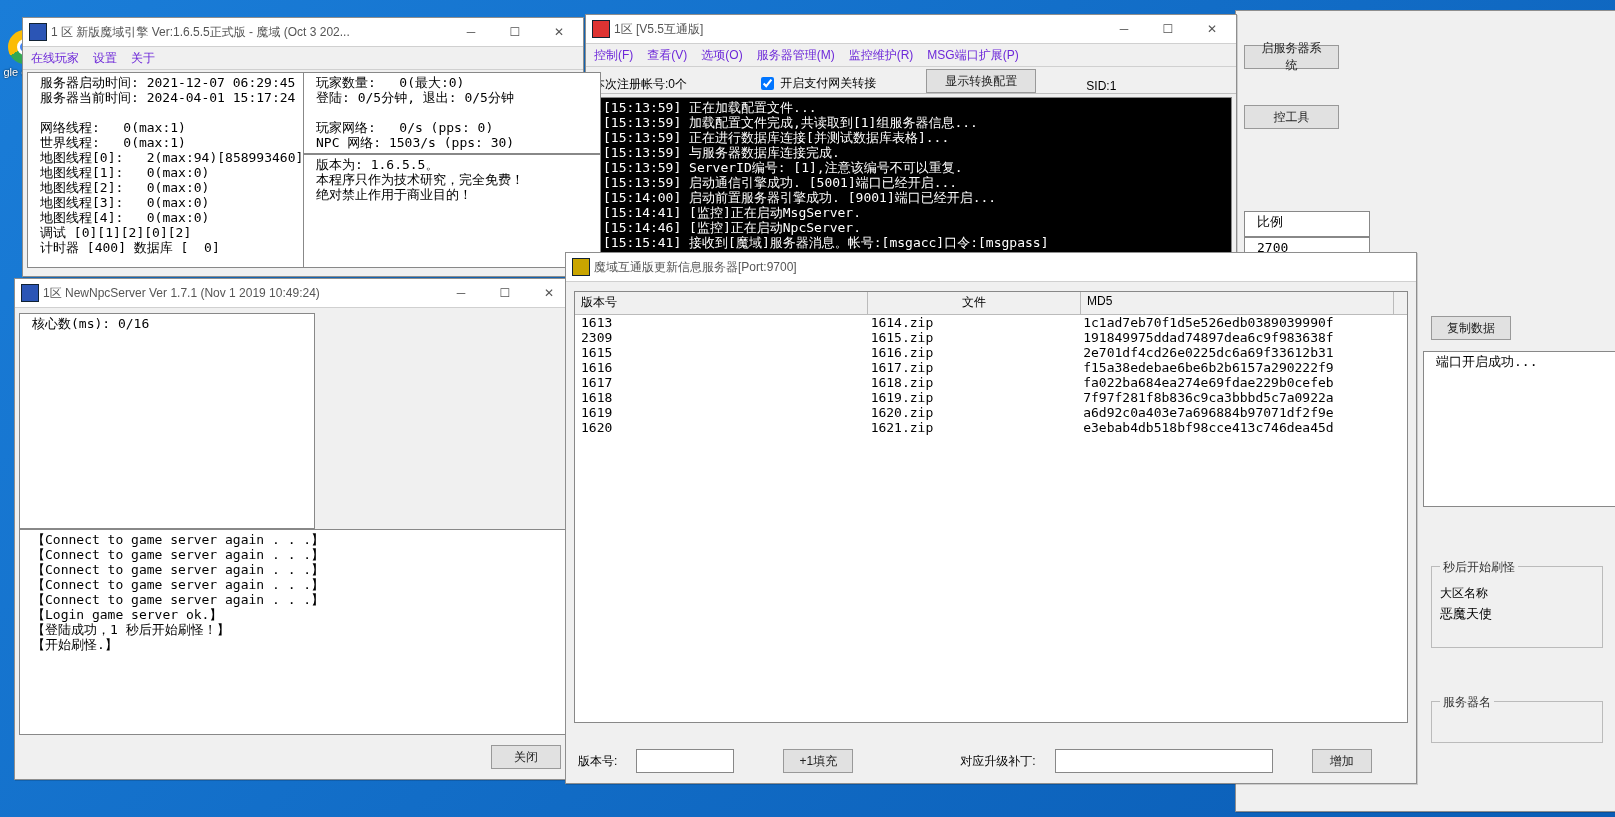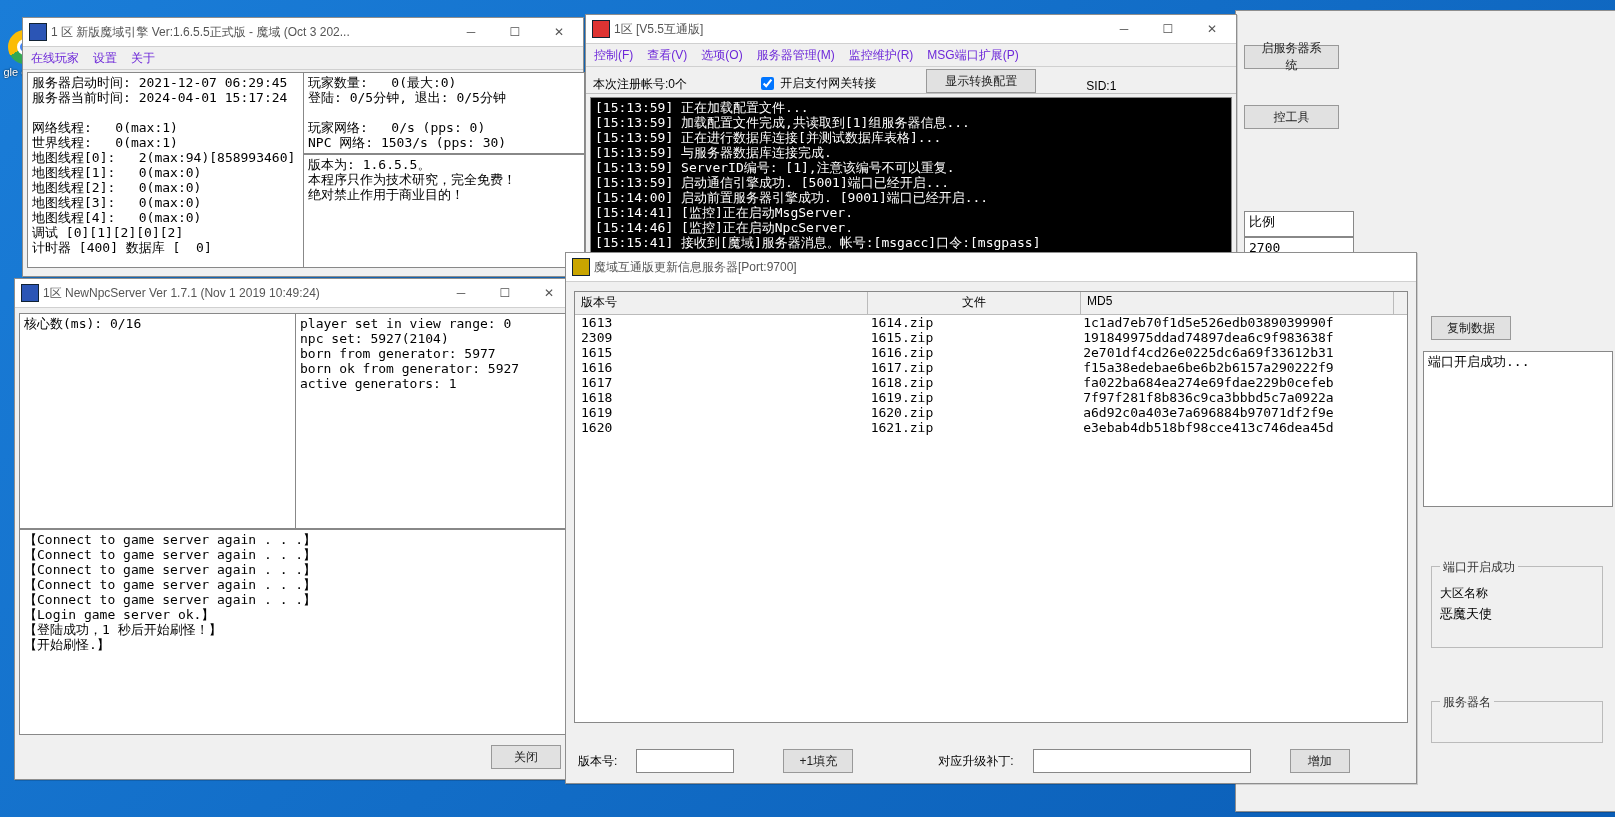--- a/index.html
+++ b/index.html
@@ -13,21 +13,21 @@
 
   .win{position:absolute;background:#f0f0f0;border:1px solid #8e8e8e;box-shadow:1px 1px 0 rgba(0,0,0,.15);}
   .titlebar{height:28px;background:#fff;border-bottom:1px solid #d0d0d0;display:flex;align-items:center;padding:0 2px 0 6px;font-size:12px;color:#555;}
   .titlebar .ticon{width:16px;height:16px;margin-right:4px;background:#2b55b5;border:1px solid #123;flex:none;}
   .titlebar .ttext{flex:1;white-space:nowrap;overflow:hidden;text-overflow:ellipsis;}
   .titlebar .wbtns{display:flex;}
   .titlebar .wbtn{width:44px;height:26px;display:flex;align-items:center;justify-content:center;color:#555;font-family:Arial;}
   .menubar{height:22px;display:flex;align-items:center;gap:14px;padding:0 8px;background:#f0f0f0;border-bottom:1px solid #d0d0d0;color:#6d28d9;}
   .menubar span{white-space:nowrap;}
 
-  .panel{position:absolute;background:#fff;border:1px solid #888;font-family:SimSun,NSimSun,monospace;font-size:13px;line-height:15px;padding:2px 4px;white-space:pre;overflow:hidden;}
+  .panel{position:absolute;background:#fff;border:1px solid #888;font-family:SimSun,NSimSun,monospace;font-size:13px;line-height:15px;padding:2px 12px;white-space:pre;overflow:hidden;}
   .panel.black{background:#000;color:#fff;}
 
   .btn{display:inline-flex;align-items:center;justify-content:center;background:#e1e1e1;border:1px solid #999;height:24px;padding:0 14px;font-size:12px;color:#222;}
   .input{background:#fff;border:1px solid #888;height:22px;padding:0 3px;font-size:12px;}
   .check{width:13px;height:13px;vertical-align:middle;}
 
   
   .list{position:absolute;background:#fff;border:1px solid #888;}
   .list-head{display:flex;background:#f0f0f0;border-bottom:1px solid #bbb;height:22px;}
   .list-head div{border-right:1px solid #bbb;padding:2px 6px;font-size:12px;}
@@ -55,21 +55,21 @@
   </div>
 
   <div class="win" style="left:1235px;top:10px;width:380px;height:800px">
     <div style="position:absolute;left:8px;top:30px"><button class="btn" style="width:95px">启服务器系统</button></div>
     <div style="position:absolute;left:8px;top:94px"><button class="btn" style="width:95px">控工具</button></div>
     <div class="panel" style="left:8px;top:200px;width:100px;height:20px">比例</div>
     <div class="panel" style="left:8px;top:226px;width:100px;height:20px">2700</div>
     <div style="position:absolute;left:195px;top:305px"><button class="btn" style="width:80px">复制数据</button></div>
     <div class="panel" style="left:187px;top:340px;width:180px;height:150px">端口开启成功...</div>
     <div class="groupbox" style="left:195px;top:555px;width:170px;height:80px">
-      <div class="gt">端口开启成功</div>
+      <div class="gt">秒后开始刷怪</div>
       <div style="position:absolute;left:8px;top:18px;font-size:12px">大区名称</div>
       <div style="position:absolute;left:8px;top:38px;font-size:13px">恶魔天使</div>
     </div>
     <div class="groupbox" style="left:195px;top:690px;width:170px;height:40px">
       <div class="gt">服务器名</div>
     </div>
   </div>
 
   <div class="win" style="left:585px;top:14px;width:650px;height:240px">
     <div class="titlebar">
@@ -148,25 +148,20 @@
     <div class="titlebar">
       <div class="ticon"></div>
       <div class="ttext">1区 NewNpcServer Ver 1.7.1 (Nov  1 2019 10:49:24)</div>
       <div class="wbtns">
         <div class="wbtn">─</div>
         <div class="wbtn">☐</div>
         <div class="wbtn">✕</div>
       </div>
     </div>
     <div class="panel" style="left:4px;top:34px;width:270px;height:210px">核心数(ms): 0/16</div>
-    <div class="panel" style="left:280px;top:34px;width:272px;height:210px" id="npc-stats">player set in view range: 0
-npc set: 5927(2104)
-born from generator: 5977
-born ok from generator: 5927
-active generators: 1</div>
     <div class="panel" style="left:4px;top:250px;width:548px;height:200px" id="npc-log">【Connect to game server again . . .】
 【Connect to game server again . . .】
 【Connect to game server again . . .】
 【Connect to game server again . . .】
 【Connect to game server again . . .】
 【Login game server ok.】
 【登陆成功，1 秒后开始刷怪！】
 【开始刷怪.】</div>
     <div style="position:absolute;right:12px;bottom:10px"><button class="btn" style="width:70px">关闭</button></div>
   </div>
@@ -222,19 +217,19 @@
             <div style="width:280px">1620</div>
             <div style="width:200px">1621.zip</div>
             <div style="width:330px">e3ebab4db518bf98cce413c746dea45d</div>
           </div>
         </div>
     </div>
     <div style="position:absolute;left:12px;bottom:10px;display:flex;align-items:center;gap:19px">
       <span>版本号:</span>
       <input class="input" style="width: 90px;">
       <button class="btn" style="width:70px;margin-left:30px">+1填充</button>
-      <span style="margin-left:66px">对应升级补丁:</span>
+      <span style="margin-left:88px">对应升级补丁:</span>
       <input class="input" style="width: 210px;">
       <button class="btn" style="width:60px;margin-left:20px">增加</button>
     </div>
   </div>
 
 </div>
 
 </body></html>

